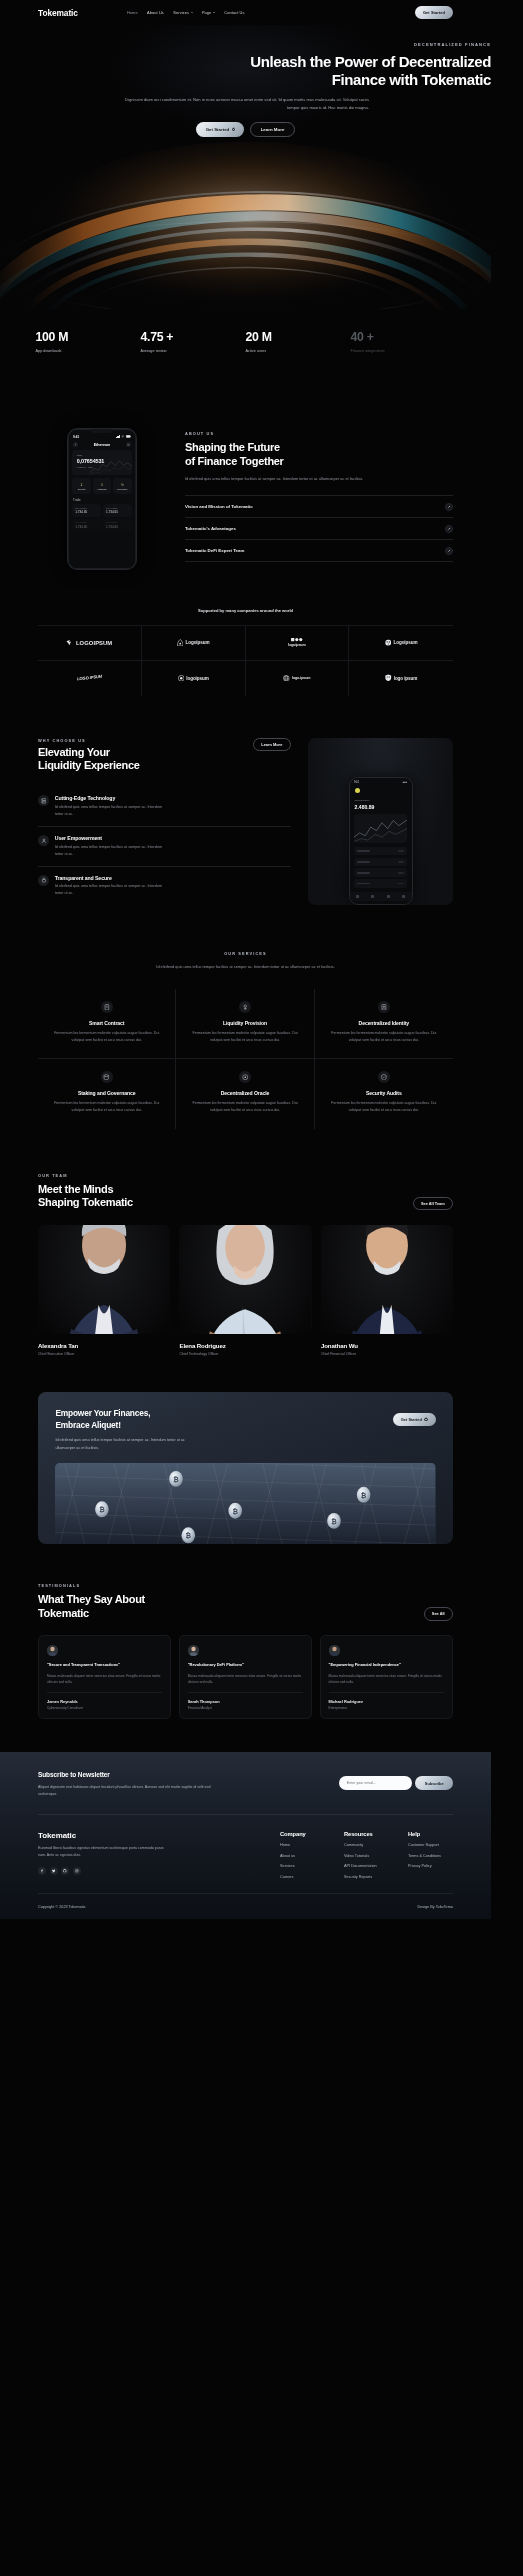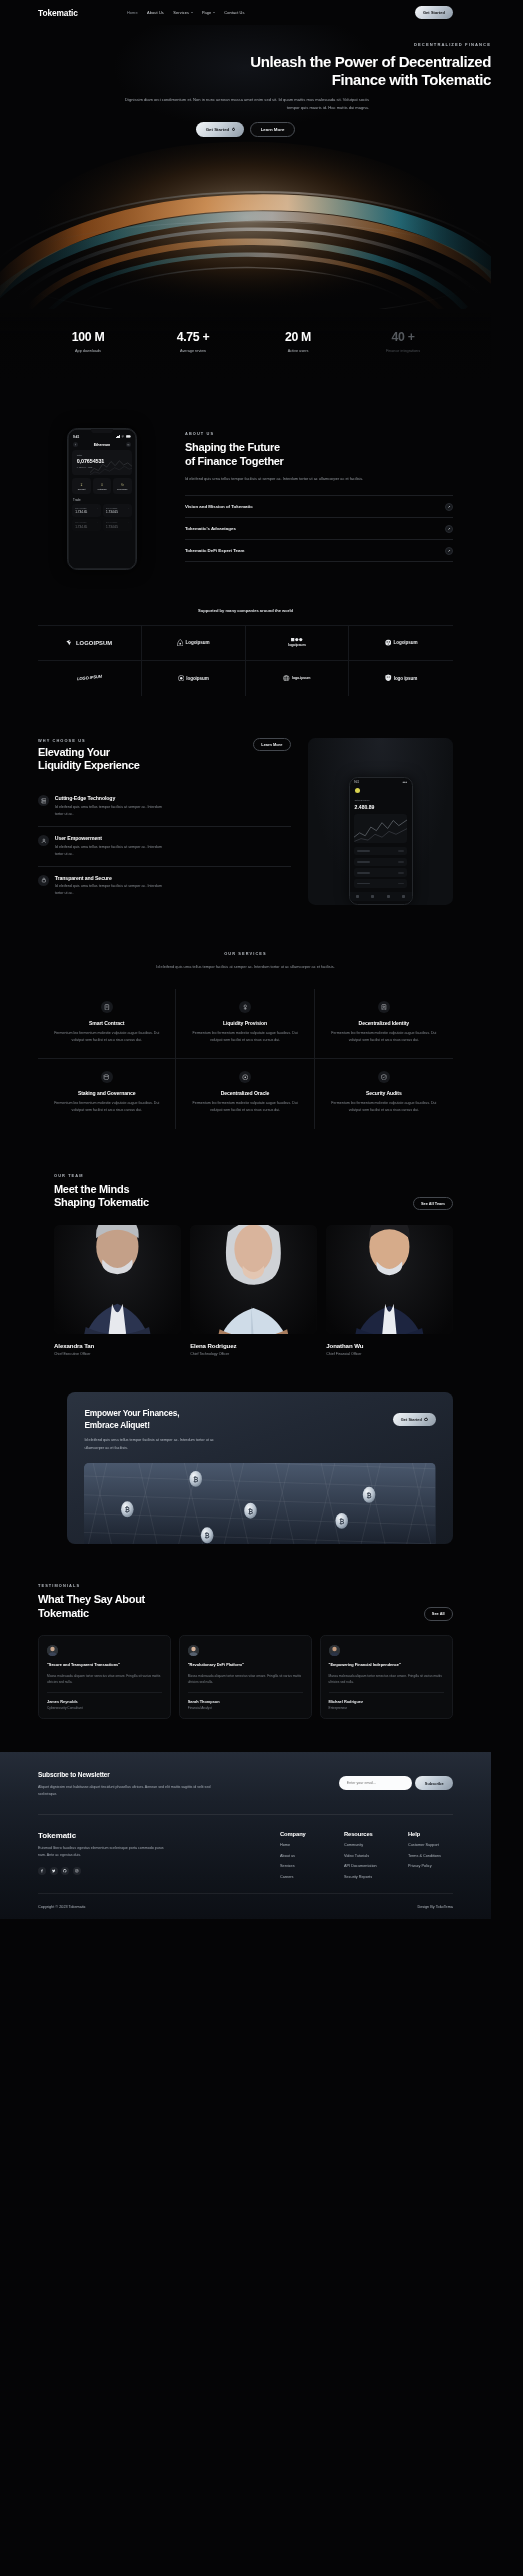--- a/index.html
+++ b/index.html
@@ -42,21 +42,21 @@
   
   .swirl { position:absolute; left:0; right:0; top:108px; height:179px; overflow:hidden; }
   .swirl svg { position:absolute; left:50%; transform:translateX(-50%); top:-5.8px; }
 
   
   .stats { position:absolute; left:0; right:0; bottom:0; height:66px;
     background:linear-gradient(180deg, rgba(5,5,6,.55) 0%, rgba(5,5,6,.88) 35%, #050506 100%);
     backdrop-filter:blur(0.7px); z-index:8; }
   .stats-line { position:absolute; top:0; left:0; right:0; height:0.4px; background:linear-gradient(90deg,transparent,rgba(255,255,255,.22),transparent); }
   .stats-row { display:flex; justify-content:center; gap:0; padding-top:16.7px; }
-  .stat { width:105px; text-align:center; }
+  .stat { width:105px; }
   .stat .v { font-size:12.3px; font-weight:700; letter-spacing:-0.3px; color:#fff; }
   .stat .l { font-size:3.8px; color:#b3b8bd; margin-top:5.8px; }
   .stat.dim .v { color:#55595e; }
   .stat.dim .l { color:#4b4f54; }
 
   
   .sec { position:relative; }
   .label-sm { font-size:3.9px; letter-spacing:1.1px; color:#b6bbc1; font-weight:600; text-transform:uppercase; }
   .h2 { font-size:11px; line-height:1.24; font-weight:700; letter-spacing:-0.3px; color:#fff; }
   .body-sm { font-size:3.9px; line-height:1.95; color:#93989e; }
@@ -154,30 +154,30 @@
   .svc-grid { display:grid; grid-template-columns:repeat(3,1fr); margin-top:19px; }
   .svc { padding:11.6px 10.2px 14.5px; text-align:center; border-right:0.4px solid #191b1f; border-bottom:0.4px solid #191b1f; }
   .svc:nth-child(3n) { border-right:none; }
   .svc:nth-child(n+4) { border-bottom:none; }
   .svc-ic { width:12.3px;height:12.3px;border-radius:50%;background:#17191d;margin:0 auto;
     display:flex;align-items:center;justify-content:center;color:#dadde0; }
   .svc-t { font-size:5.1px; font-weight:700; color:#fff; margin-top:6.5px; letter-spacing:-0.1px; }
   .svc-d { font-size:3.6px; line-height:1.95; color:#878c92; margin-top:4.4px; }
 
   
-  .team { padding:44px 38px 0;margin-left:16px; }
+  .team { padding:44px 38px 0; }
   .team-head { display:flex; align-items:flex-end; justify-content:space-between; }
   .team .h2 { margin-top:5.1px; }
   .team-grid { display:grid; grid-template-columns:repeat(3,1fr); gap:9.4px; margin-top:14.5px; }
   .member-img { height:109px; border-radius:5.8px; position:relative; overflow:hidden; background:#0a0a0b; }
   .member-n { font-size:6.1px; font-weight:700; color:#fff; margin-top:8px; letter-spacing:-0.1px; }
   .member-r { font-size:3.6px; color:#8b9096; margin-top:3.6px; }
 
   
-  .cta-sec { padding:36px 38px 0;margin-left:29px; }
+  .cta-sec { padding:36px 38px 0; }
   .cta { border-radius:8px; overflow:hidden;
     background:linear-gradient(160deg,#2b3340 0%,#212834 40%,#161b23 100%); padding:16px 17.4px 0; }
   .cta h3 { font-size:8.4px; line-height:1.35; font-weight:700; color:#fff; letter-spacing:-0.2px; }
   .cta-top { display:flex; align-items:center; justify-content:space-between; }
   .cta p { font-size:3.8px; line-height:1.9; color:#b3bac3; margin-top:6.5px; max-width:145px; }
   .cta-art { margin-top:11.6px; height:81px; border-radius:5.1px 5.1px 0 0; position:relative; overflow:hidden;
     background:linear-gradient(160deg,#3e4a5c 0%,#2a3342 55%,#1d2430 100%); }
 
   
   .testi { padding:39px 38px 0; }

